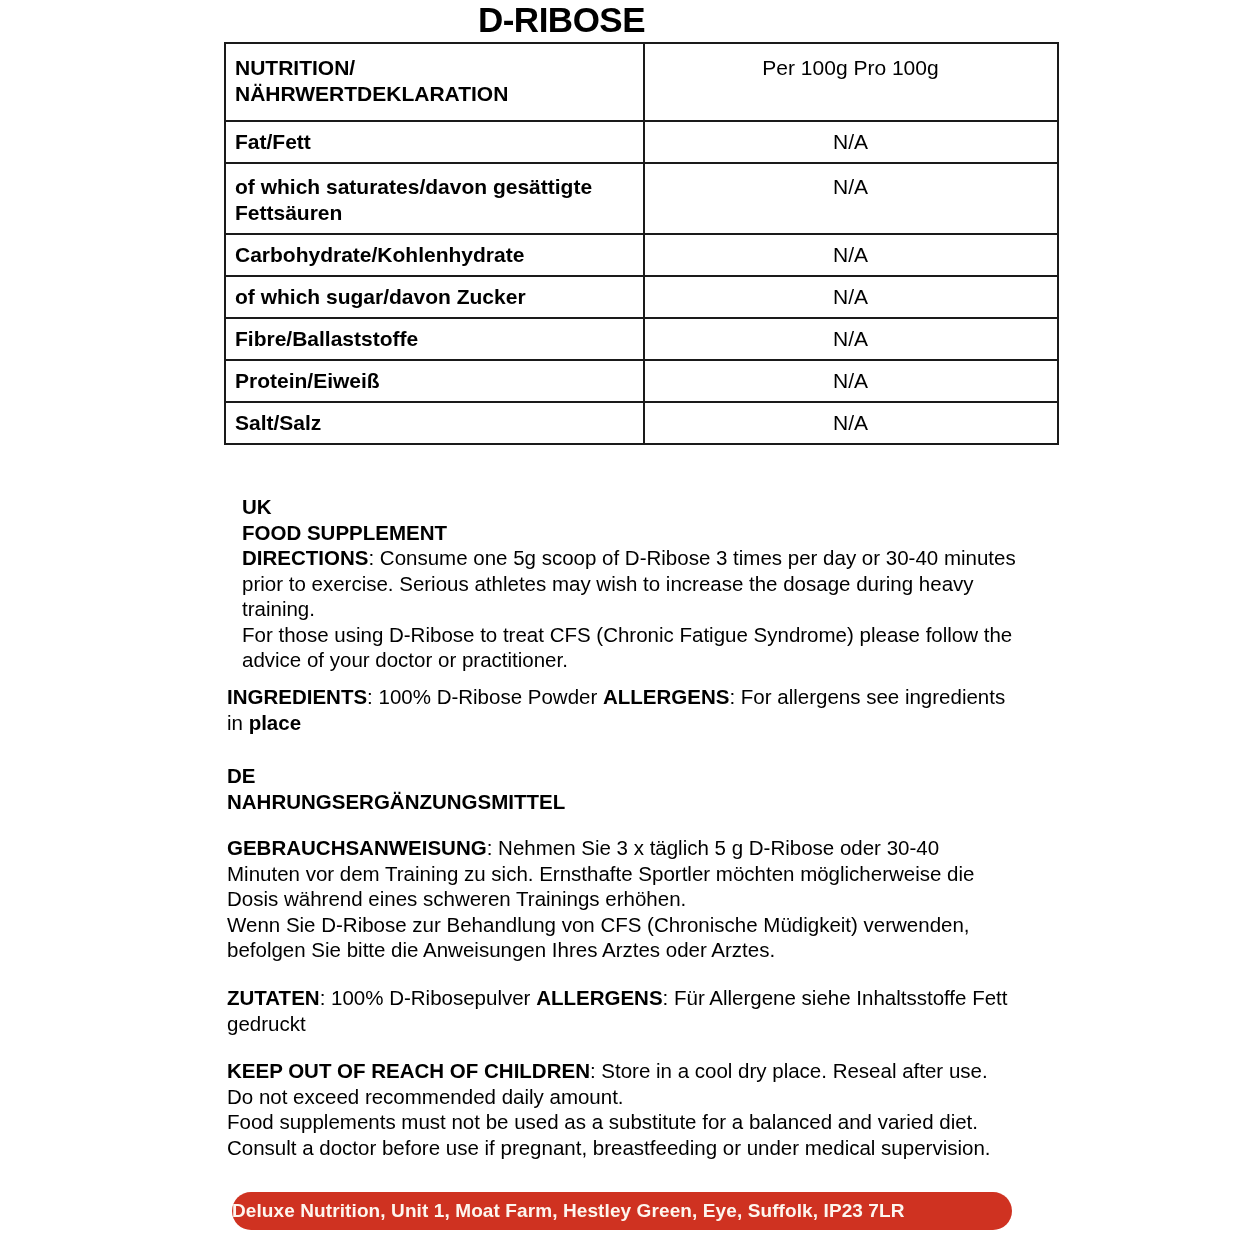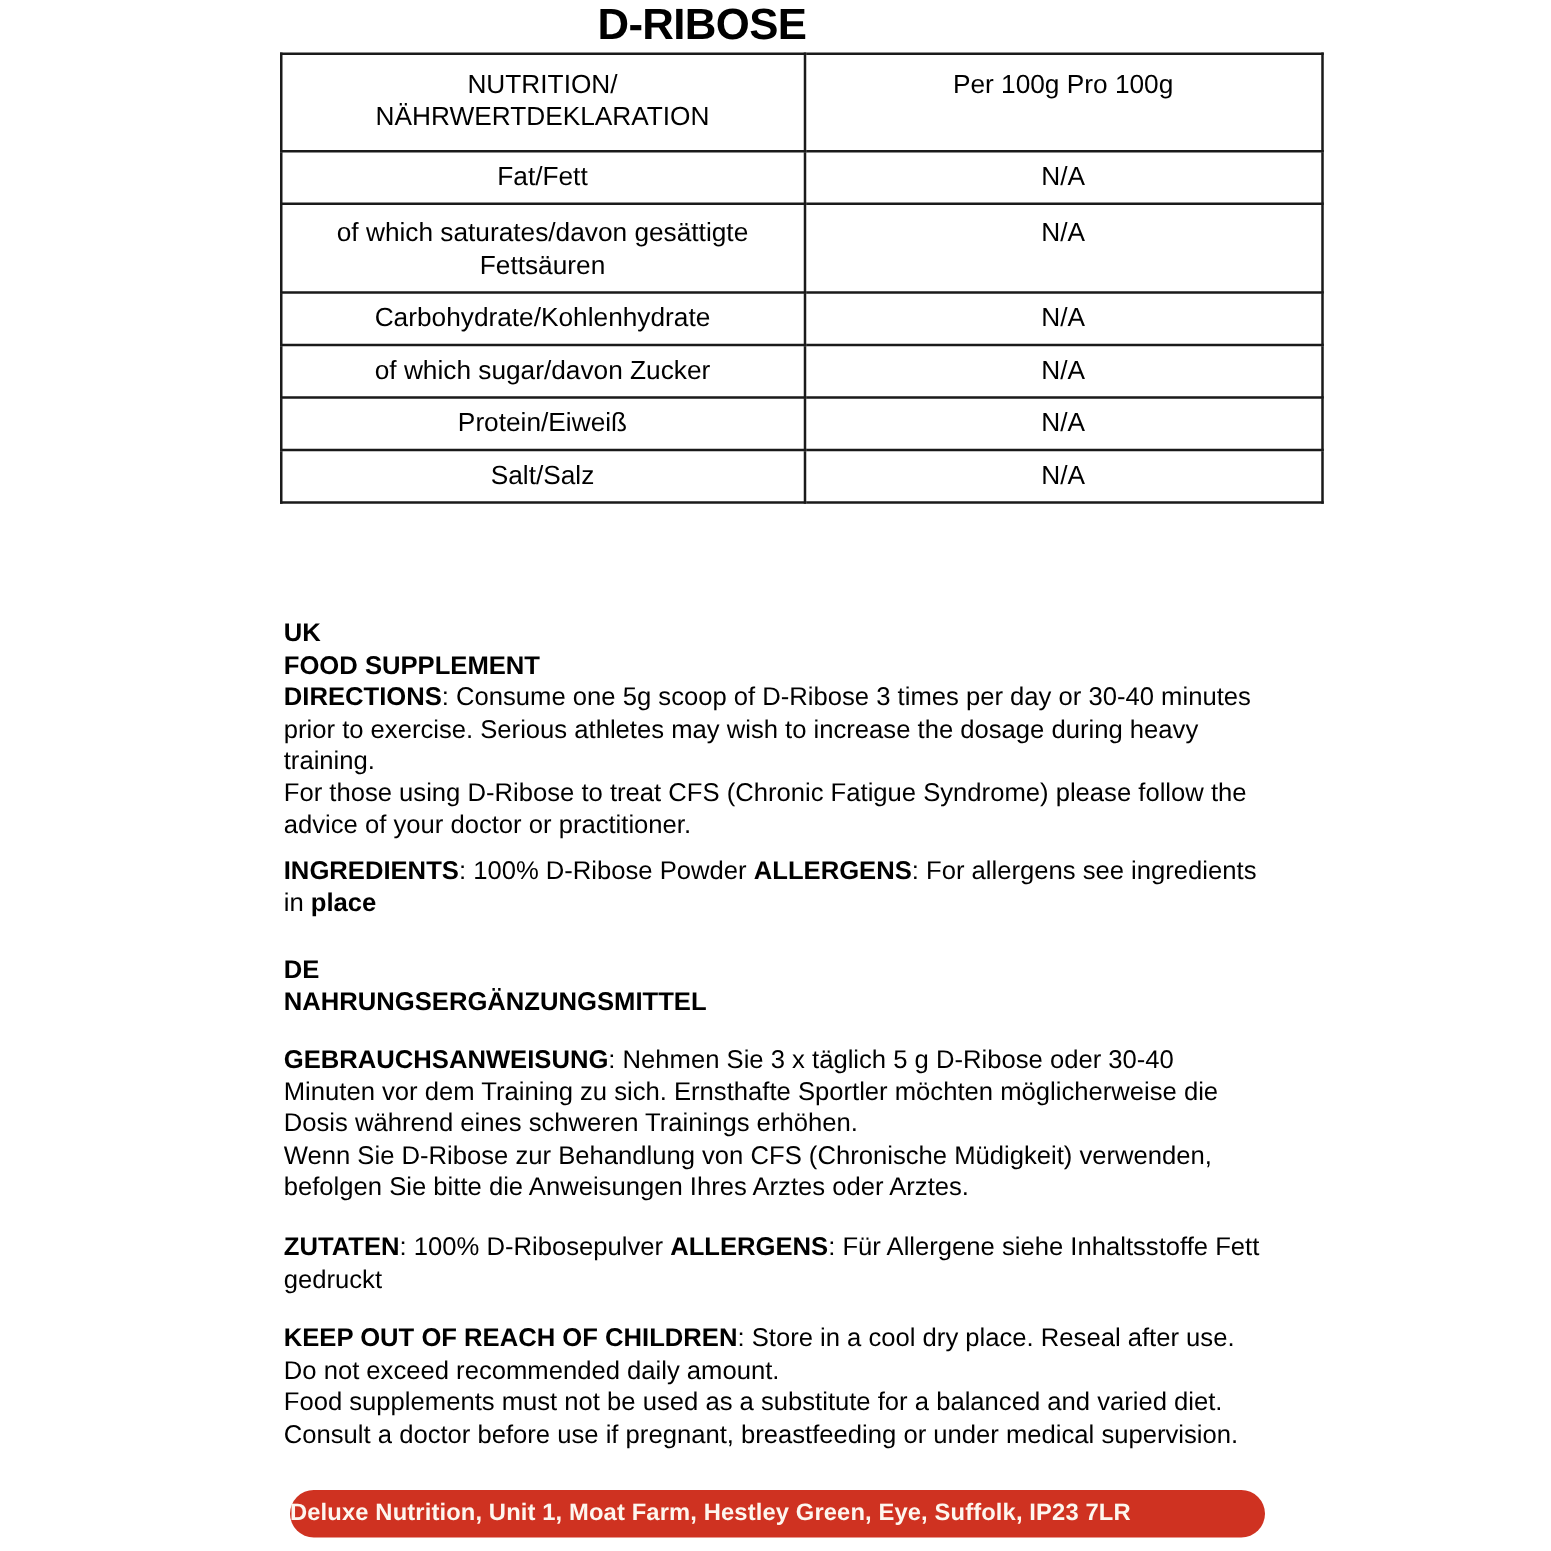--- a/index.html
+++ b/index.html
@@ -45,21 +45,22 @@
   }
   .nutri-table td {
     border: 2px solid #1a1a1a;
     font-size: 21px;
     line-height: 26px;
     padding: 7px 10px 7px 9px;
     vertical-align: middle;
   }
   .nutri-table td.col-name {
     width: 398px;
-    text-align: center;
+    text-align: left;
+    font-weight: bold;
   }
   .nutri-table td.col-val {
     width: 393px;
     text-align: center;
   }
   .nutri-table tr.head td {
     height: 58px;
     vertical-align: top;
     padding-top: 11px;
   }
@@ -77,21 +78,21 @@
   .body-text {
     position: absolute;
     left: 227px;
     width: 790px;
     font-size: 20.5px;
     line-height: 25.5px;
   }
   .b { font-weight: bold; }
   .blk { display: block; }
 
-  #sec-uk      { top: 494px; }
+  #sec-uk      { top: 494px; margin-left: 15px; }
   #sec-ingr    { top: 684px; }
   #sec-de-head { top: 763px; }
   #sec-de-dir  { top: 835px; }
   #sec-zutaten { top: 985px; }
   #sec-keep    { top: 1058px; }
 
   
   .footer-banner {
     position: absolute;
     left: 232px;
@@ -135,20 +136,24 @@
       </tr>
       <tr>
         <td class="col-name">Carbohydrate/Kohlenhydrate</td>
         <td class="col-val">N/A</td>
       </tr>
       <tr>
         <td class="col-name">of which sugar/davon Zucker</td>
         <td class="col-val">N/A</td>
       </tr>
       <tr>
+        <td class="col-name">Fibre/Ballaststoffe</td>
+        <td class="col-val">N/A</td>
+      </tr>
+      <tr>
         <td class="col-name">Protein/Eiweiß</td>
         <td class="col-val">N/A</td>
       </tr>
       <tr>
         <td class="col-name">Salt/Salz</td>
         <td class="col-val">N/A</td>
       </tr>
     </tbody>
   </table>
 

